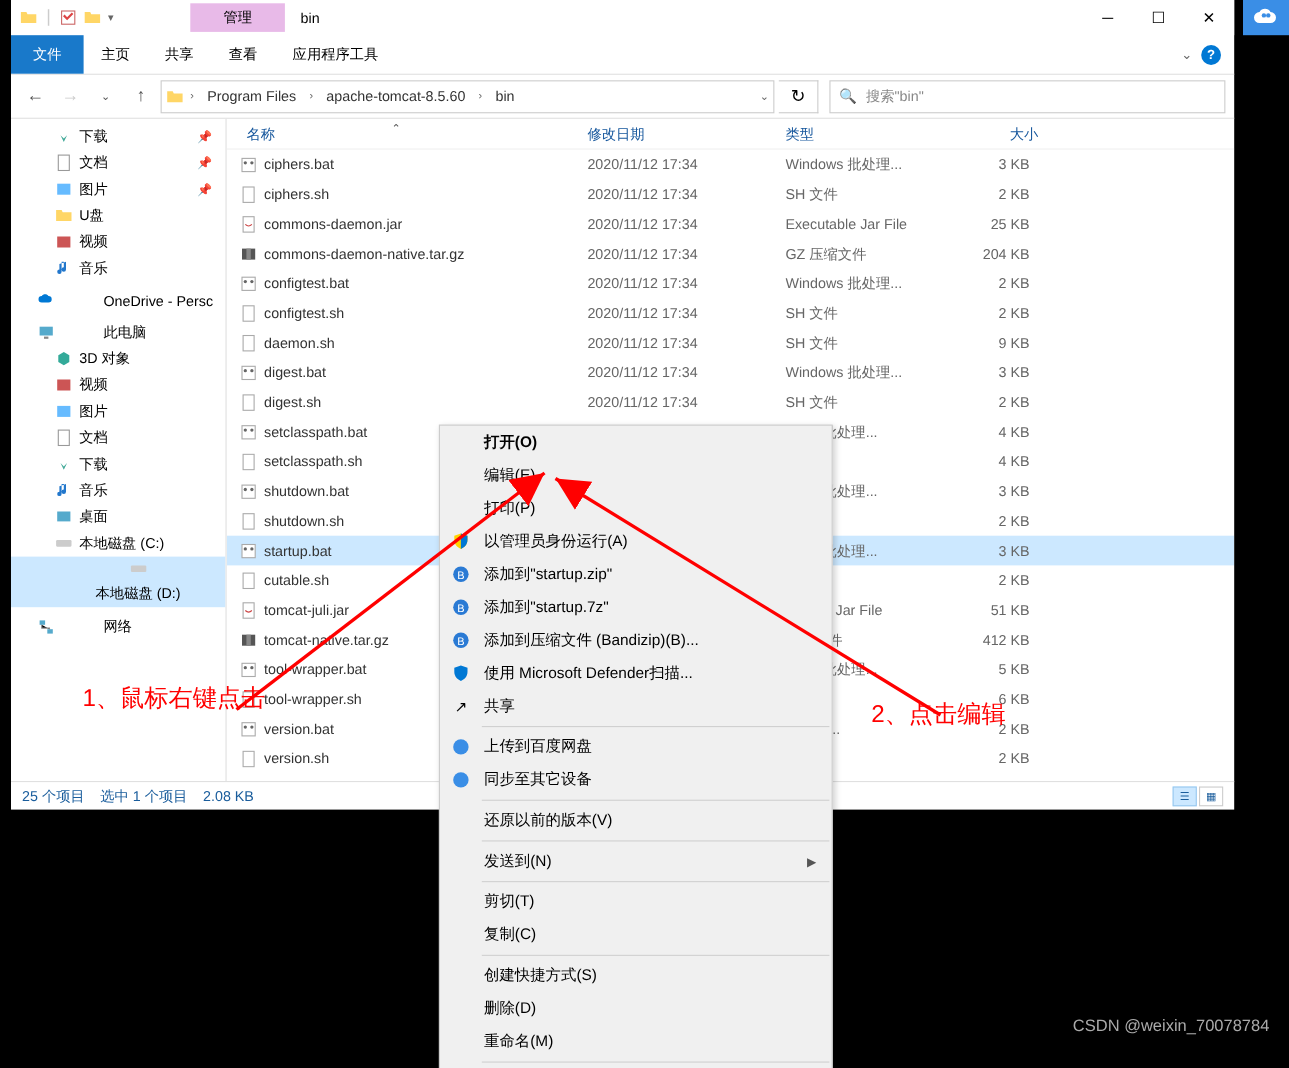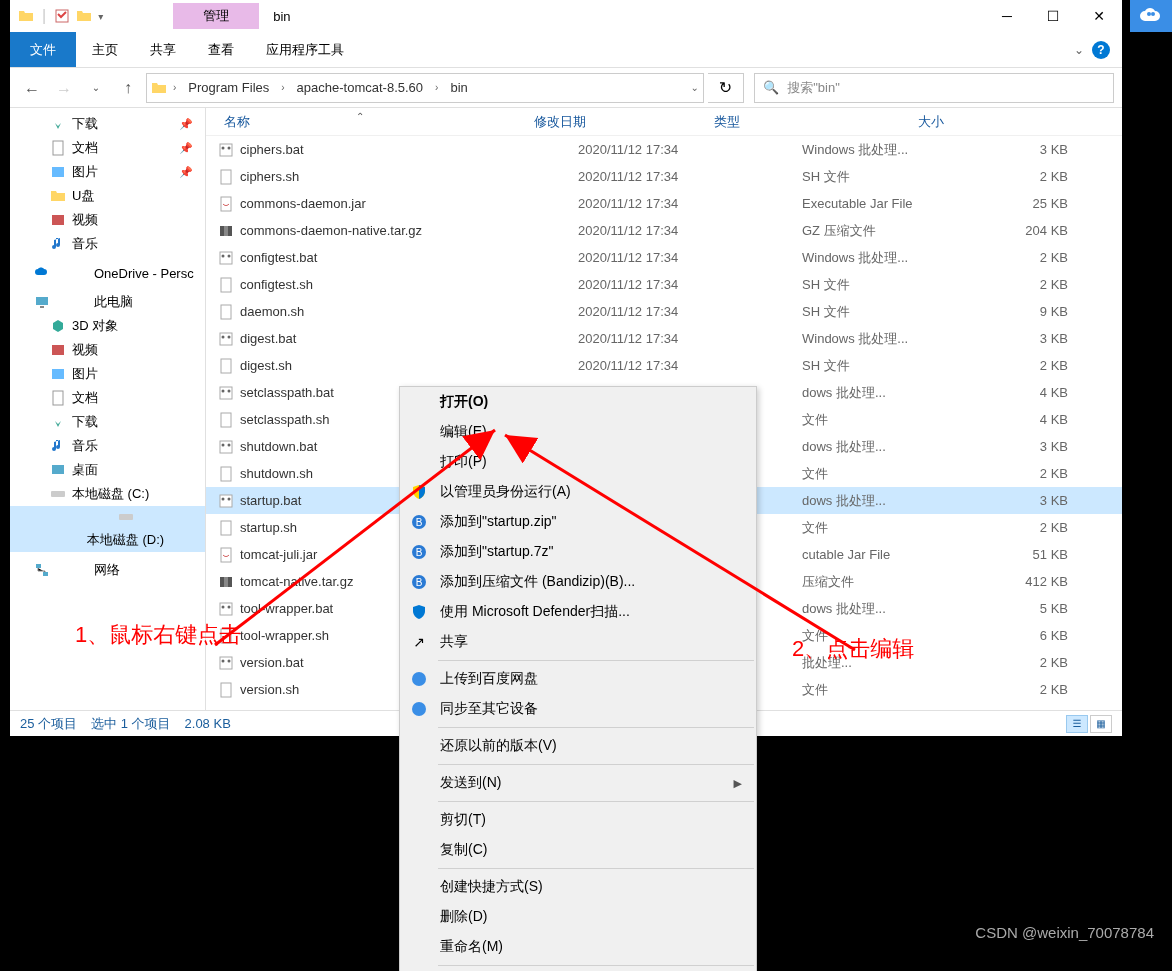--- a/index.html
+++ b/index.html
@@ -34,21 +34,21 @@
 .sb-icon { width: 16px; height: 16px; flex-shrink: 0; }
 .pin { margin-left: auto; margin-right: 8px; color: #888; font-size: 11px; }
 .file-area { flex: 1; display: flex; flex-direction: column; overflow: hidden; }
 .col-headers { display: flex; height: 28px; align-items: center; border-bottom: 1px solid #f0f0f0; font-size: 13px; color: #15569c; }
 .col-name { width: 328px; padding-left: 18px; position: relative; }
 .col-date { width: 180px; }
 .col-type { width: 150px; }
 .col-size { width: 80px; text-align: right; }
 .sort-arrow { position: absolute; left: 150px; top: -2px; font-size: 10px; color: #555; }
 .file-list { flex: 1; overflow-y: auto; }
-.file-row { display: flex; align-items: center; height: 27px; font-size: 13px; color: #333; cursor: pointer; gap: 44px; }
+.file-row { display: flex; align-items: center; height: 27px; font-size: 13px; color: #333; cursor: pointer; }
 .file-row.selected { background: #cce8ff; }
 .fr-name { width: 328px; display: flex; align-items: center; gap: 6px; padding-left: 12px; }
 .fr-icon { width: 16px; height: 16px; flex-shrink: 0; }
 .fr-date { width: 180px; color: #666; }
 .fr-type { width: 150px; color: #666; white-space: nowrap; overflow: hidden; text-overflow: ellipsis; }
 .fr-size { width: 80px; text-align: right; color: #666; padding-right: 8px; }
 .statusbar { height: 26px; border-top: 1px solid #e0e0e0; display: flex; align-items: center; padding: 0 10px; font-size: 13px; color: #1a5d9c; gap: 14px; }
 .view-btns { margin-left: auto; display: flex; gap: 2px; }
 .vb { width: 22px; height: 18px; border: 1px solid #ccc; display: flex; align-items: center; justify-content: center; font-size: 10px; }
 .vb.active { background: #cce8ff; border-color: #99c9ef; }
@@ -431,21 +431,21 @@
             </div>
             <div class="fr-date"></div>
             <div class="fr-type">dows 批处理...</div>
             <div class="fr-size">3 KB</div>
           </div>
           <div class="file-row">
             <div class="fr-name">
               <svg class="fr-icon" viewBox="0 0 16 16">
                 <rect x="3" y="1" width="10" height="14" fill="#fff" stroke="#aaa"></rect>
               </svg>
-              <span>startup.sh</span>
+              <span>cutable.sh</span>
             </div>
             <div class="fr-date"></div>
             <div class="fr-type">文件</div>
             <div class="fr-size">2 KB</div>
           </div>
           <div class="file-row">
             <div class="fr-name">
               <svg class="fr-icon" viewBox="0 0 16 16">
                 <rect x="3" y="1" width="10" height="14" fill="#fff" stroke="#aaa"></rect>
                 <path d="M5 8c2 2 4 2 6 0" stroke="#c44" fill="none"></path>

